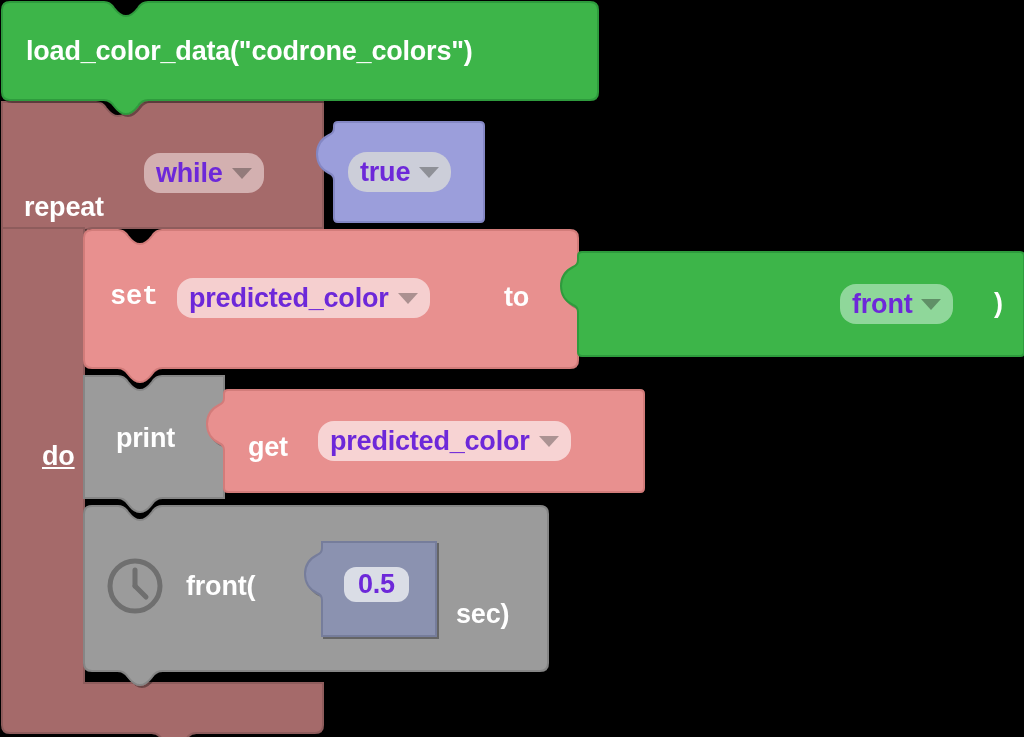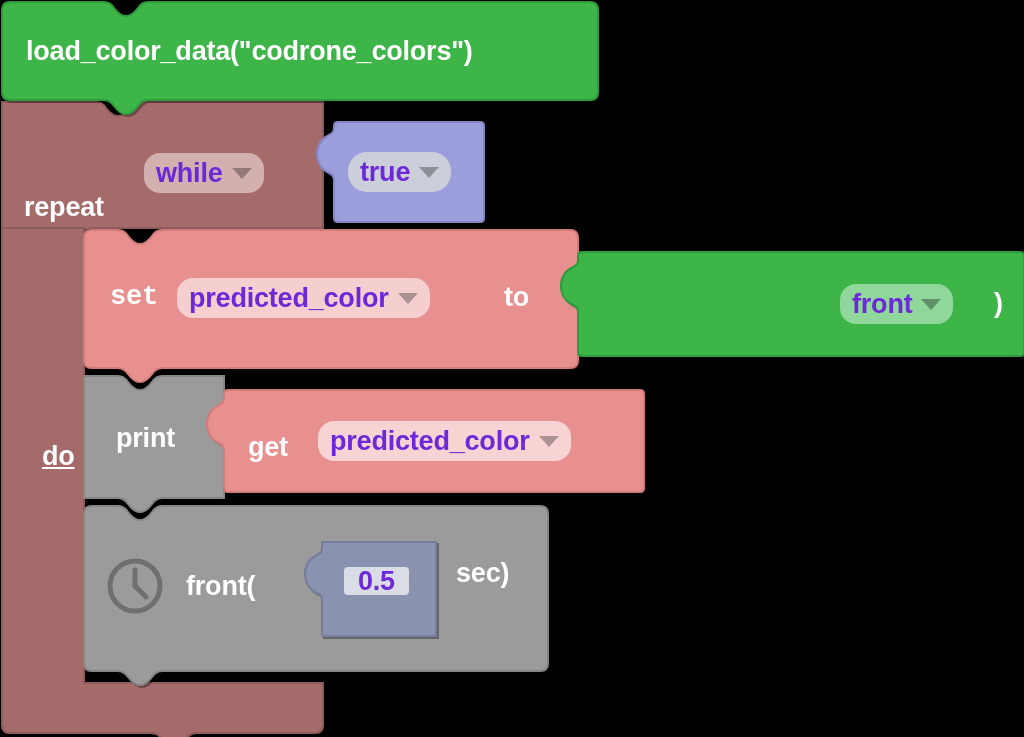--- a/index.html
+++ b/index.html
@@ -53,23 +53,23 @@
   }
   .field .caret {
     margin-left: 9px;
     width: 0; height: 0;
     border-left: 10px solid transparent;
     border-right: 10px solid transparent;
     border-top: 11px solid rgba(0,0,0,0.30);
     flex: none;
   }
   .field.num {
-    border-radius: 4px;
+    border-radius: 12px;
     padding: 0 14px;
-    height: 28px;
+    height: 35px;
   }
 
   
   .field.on-rose   { background: #d3b0b0; }
   .field.on-lav    { background: #ccced9; }
   .field.on-pink   { background: #f5cfcf; }
   .field.on-green  { background: #8fd79a; }
   .field.on-pinkmid{ background: #f7d3d3; }
   .field.on-numblk { background: #dadde6; }
 
@@ -321,15 +321,15 @@
     <line x1="29" y1="29" x2="29" y2="13" stroke="#6f6f6f" stroke-width="5" stroke-linecap="round"></line>
     <line x1="29" y1="29" x2="40" y2="40" stroke="#6f6f6f" stroke-width="5" stroke-linecap="round"></line>
   </svg>
 
   <div class="blk-label" style="left:186px; top:571px;">front(</div>
 
   <div class="field num on-numblk" style="left:344px; top:567px;">
     <span class="ftext">0.5</span>
   </div>
 
-  <div class="blk-label" style="left:456px; top:558px;">sec)</div>
+  <div class="blk-label" style="left:456px; top:599px;">sec)</div>
 
 </div>
 
 </body></html>

